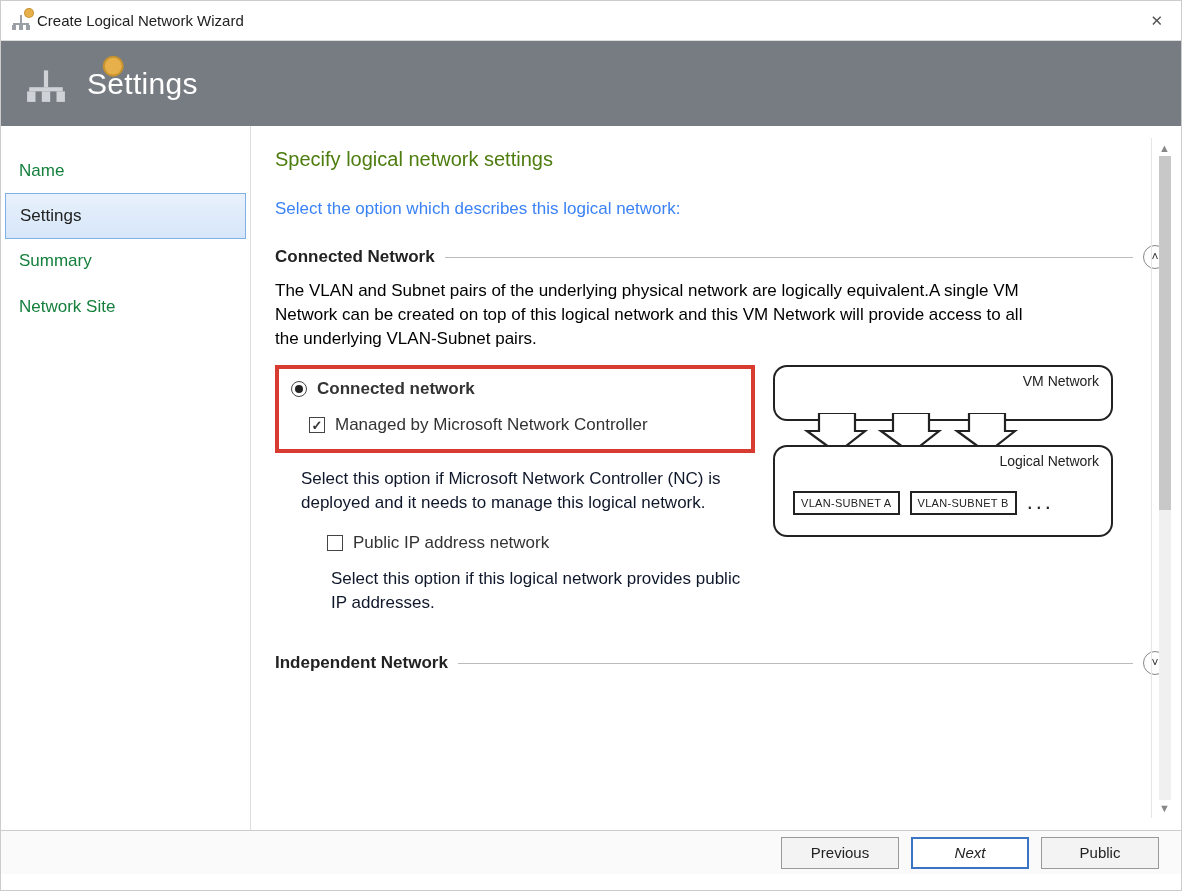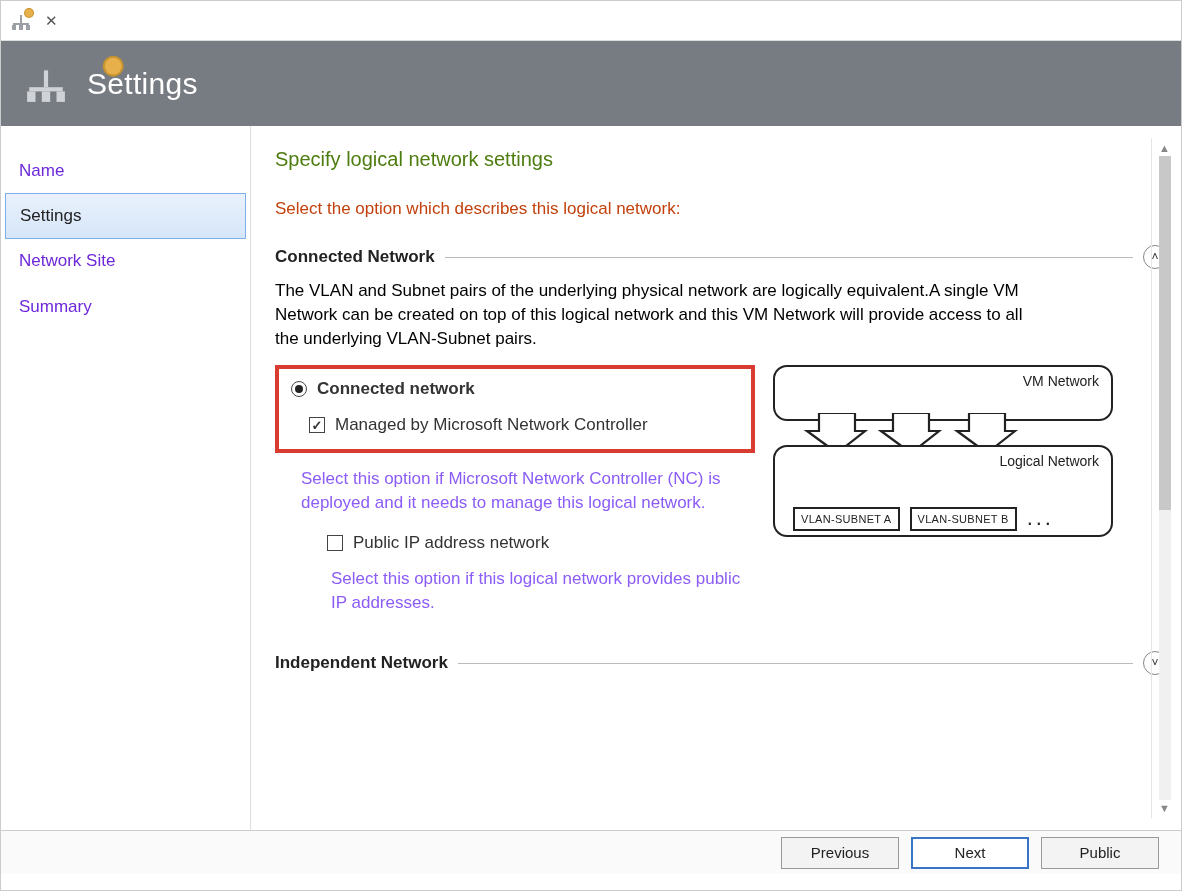--- a/index.html
+++ b/index.html
@@ -44,21 +44,21 @@
       height: calc(891px - 40px - 85px - 62px);
     }
     .sidebar {
       width: 250px;
       border-right: 1px solid #ddd;
       padding-top: 22px;
     }
     .sidebar .item {
       padding: 10px 18px;
       font-size: 17px;
-      color: #6d28d9;
+      color: #15803d;
       cursor: pointer;
       line-height: 26px;
     }
     .sidebar .item.selected {
       background: linear-gradient(#e9f1fb, #d6e6fa);
       border: 1px solid #7fb0e8;
       border-left: 1px solid #7fb0e8;
       border-right: 1px solid #7fb0e8;
       color: #222;
       margin: -1px 4px;
@@ -81,21 +81,21 @@
       display: flex;
       flex-direction: column;
       align-items: center;
       padding: 2px 0;
     }
     .scrollgutter .arrow { font-size: 11px; color: #888; padding: 2px; cursor: pointer; }
     .scrollgutter .track { flex: 1; width: 12px; background: #f0f0f0; position: relative; }
     .scrollgutter .thumb { position: absolute; left: 0; right: 0; top: 0; height: 55%; background: #c8c8c8; }
 
     h2.page-title { font-size: 20px; font-weight: 400; color: #4d7c0f; margin-bottom: 28px; }
-    .instr { font-size: 17px; color: #c2410c; margin-bottom: 26px; }
+    .instr { font-size: 17px; color: #3b82f6; margin-bottom: 26px; }
 
     .section-head { display: flex; align-items: center; margin-bottom: 10px; gap: 10px; }
     .section-head .label { font-weight: 700; font-size: 17px; color: #222; white-space: nowrap; }
     .section-head .rule { flex: 1; height: 1px; background: #bbb; }
     .section-head .chev {
       width: 24px; height: 24px; border: 1px solid #888; border-radius: 50%;
       display: flex; align-items: center; justify-content: center; font-size: 12px; color: #333;
       background: #fff; cursor: pointer;
     }
 
@@ -113,72 +113,73 @@
       display: inline-flex; align-items: center; justify-content: center; background: #fff; cursor: pointer;
     }
     .radio-row .radio .dot { width: 8px; height: 8px; background: #222; border-radius: 50%; }
 
     .check-row { display: flex; align-items: center; gap: 10px; font-size: 17px; padding-left: 24px; }
     .check-row .cb {
       width: 16px; height: 16px; border: 1.5px solid #444; display: inline-flex; align-items: center; justify-content: center;
       background: #fff; cursor: pointer; font-size: 13px; font-weight: bold;
     }
 
-    .sub-desc { font-size: 17px; color: #8b5cf6; line-height: 24px; margin: 14px 0 18px 26px; max-width: 440px; }
+    .sub-desc { font-size: 17px; color: #0f172a; line-height: 24px; margin: 14px 0 18px 26px; max-width: 440px; }
     .sub-desc.deeper { margin-left: 56px; max-width: 410px; }
     .check-row.indent2 { padding-left: 52px; }
 
     .diagram {
       width: 340px;
       position: relative;
     }
     .diagram-box {
       border: 2.5px solid #222; border-radius: 14px; padding: 12px 10px;
       margin-bottom: 24px; text-align: right; font-size: 14px; color: #222;
       position: relative; height: 56px; background: #fff;
     }
     .diagram-box.logical { height: 92px; padding-top: 6px; }
     .diagram-box .lbl { position: absolute; top: 6px; right: 12px; font-size: 14px; }
-    .vlan-row { display: flex; gap: 10px; margin-top: 52px; padding-left: 8px; align-items: center; }
+    .vlan-row { display: flex; gap: 10px; margin-top: 36px; padding-left: 8px; align-items: center; }
     .vlan-row .chip { border: 2px solid #222; padding: 4px 6px; font-size: 11px; letter-spacing: 0.3px; }
     .vlan-row .dots { font-size: 22px; letter-spacing: 3px; color: #222; padding-bottom: 2px; }
     .arrows {
       position: absolute; top: 48px; left: 24px; width: 280px; height: 44px; pointer-events: none;
     }
 
     
     .footer {
       height: 44px; border-top: 1px solid #ccc; display: flex; align-items: center; justify-content: flex-end;
       padding-right: 22px; gap: 12px; background: #fafafa;
     }
     .btn {
       min-width: 118px; height: 32px; border: 1px solid #999; background: #f3f3f3; font-size: 15px;
       color: #222; cursor: pointer; display: inline-flex; align-items: center; justify-content: center;
     }
-    .btn.primary { border: 2px solid #3a74c4; background: #fff; }
+    .btn.primary { border: 2px solid #3a74c4; background: #fff; font-style: italic; }
 
     
     .mini-net { position: relative; width: 100%; height: 100%; }
     .mini-net .bar { position: absolute; background: #9aa0a6; }
     .mini-net .sun { position: absolute; width: 8px; height: 8px; background: #e8b04a; border-radius: 50%; top: -2px; right: -2px; box-shadow: 0 0 0 1px #c6932f; }
   </style>
 </head>
 <body>
 
 <div class="titlebar">
   <div class="app-icon">
     <div class="mini-net">
       <div class="bar" style="left:2px;top:12px;width:16px;height:2px"></div>
       <div class="bar" style="left:9px;top:4px;width:2px;height:8px"></div>
       <div class="bar" style="left:1px;top:14px;width:4px;height:5px"></div>
       <div class="bar" style="left:8px;top:14px;width:4px;height:5px"></div>
       <div class="bar" style="left:15px;top:14px;width:4px;height:5px"></div>
       <div class="sun"></div>
     </div>
   </div>
+  <div class="title">Create Logical Network Wizard</div>
   <div class="close">
     <span>✕</span>
   </div>
 </div>
 
 <div class="headerband">
   <div class="big-icon">
     <div class="mini-net" style="transform:scale(2.1);transform-origin:top left">
       <div class="bar" style="left:2px;top:12px;width:16px;height:2px;background:#cfd2d6"></div>
       <div class="bar" style="left:9px;top:4px;width:2px;height:8px;background:#cfd2d6"></div>
@@ -188,22 +189,22 @@
       <div class="sun"></div>
     </div>
   </div>
   <h1>Settings</h1>
 </div>
 
 <div class="body">
   <div class="sidebar">
     <div class="item">Name</div>
     <div class="item selected">Settings</div>
+    <div class="item">Summary</div>
     <div class="item">Network Site</div>
-    <div class="item">Summary</div>
   </div>
 
   <div class="main">
 
     <h2 class="page-title">Specify logical network settings</h2>
     <div class="instr">Select the option which describes this logical network:</div>
 
     <div class="section-head">
       <span class="label">Connected Network</span>
       <span class="rule"></span>

